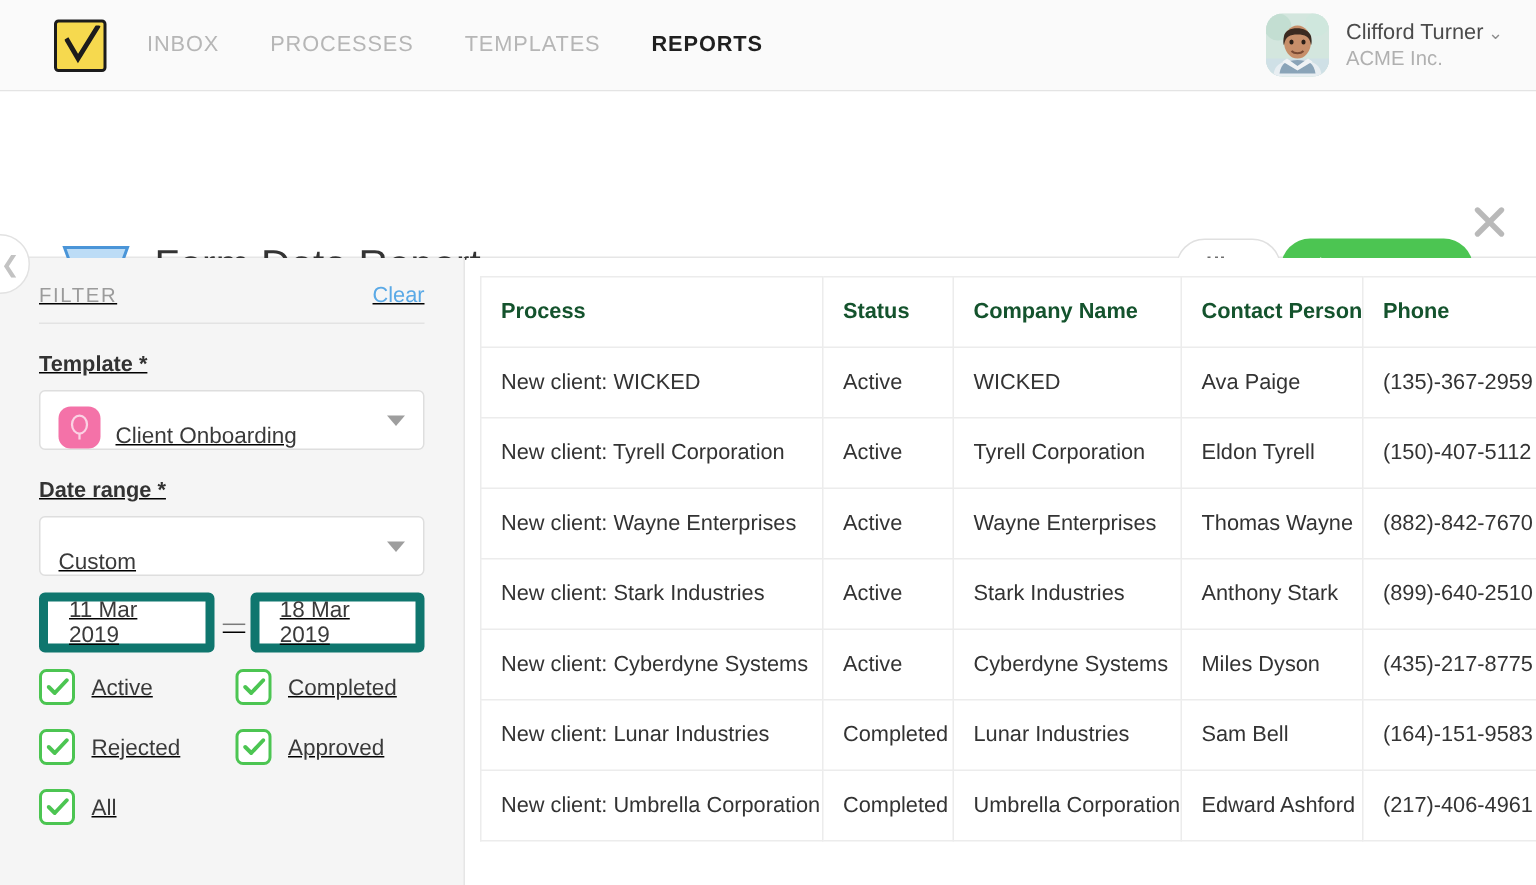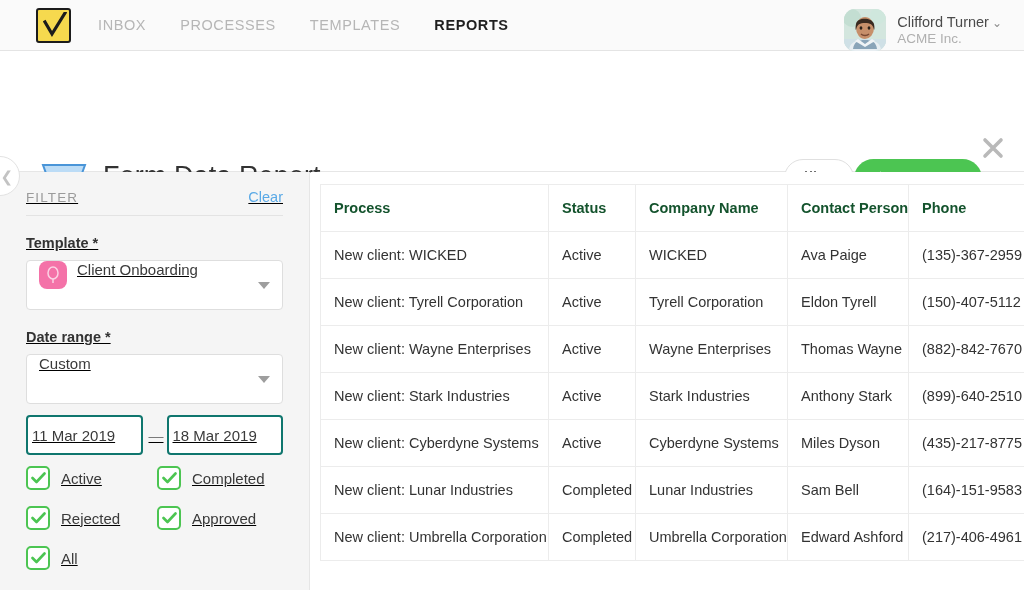--- a/index.html
+++ b/index.html
@@ -7,21 +7,21 @@
     width: 1024px; height: 590px;
     overflow: hidden;
     background: #ffffff;
     font-family: "Liberation Sans", sans-serif;
     -webkit-font-smoothing: antialiased;
   }
 
   
   .topnav {
     position: absolute; top: 0; left: 0;
-    width: 1024px; height: 51px;
+    width: 1024px; height: 61px;
     background: #fafafa;
     border-bottom: 1px solid #e4e4e4;
     display: flex; align-items: center;
   }
   .logo-wrap { margin-left: 34px; width: 38px; height: 38px; display:flex; align-items:center; justify-content:center; }
   .logo-sq {
     width: 35px; height: 35px;
     background: #f6d94e;
     border: 2px solid #1c1c1c;
     border-radius: 3px;
@@ -131,23 +131,23 @@
   }
   .filter-title { font-size: 13.5px; color: #9b9b9b; letter-spacing: 1.1px; }
   .filter-clear { font-size: 14.5px; color: #5aa9e6; cursor: pointer; }
 
   .field-label {
     font-size: 14.5px; color: #333; font-weight: bold;
     margin-top: 19px; margin-bottom: 9px;
   }
   .select {
     position: relative;
-    height: 50px; background: #fff;
+    height: 40px; background: #fff;
     border: 1px solid #dedede; border-radius: 4px;
-    display: flex; align-items: flex-start;
+    display: flex; align-items: flex-end;
     padding: 0 12px;
   }
   .select .value { font-size: 15px; color: #3a3a3a; }
   .tpl-ico {
     width: 28px; height: 28px; border-radius: 8px;
     background: #f472a8;
     margin-right: 10px;
     display:flex; align-items:center; justify-content:center;
     flex: none;
   }
@@ -155,22 +155,22 @@
     position: absolute; right: 12px; top: 50%;
     margin-top: -3px;
     width: 0; height: 0;
     border-left: 6px solid transparent;
     border-right: 6px solid transparent;
     border-top: 7px solid #9e9e9e;
   }
   .date-row { display: flex; align-items: center; margin-top: 11px; }
   .date-input {
     width: 123px; height: 40px;
-    background: #fff; border: 2px solid #0f766e; border-radius: 4px;
-    display: flex; align-items: center; padding: 0 4px;
+    background: #fff; border: 6px solid #0f766e; border-radius: 4px;
+    display: flex; align-items: center; padding: 0 14px;
     font-size: 15px; color: #3a3a3a;
   }
   .dash { width: 12px; text-align: center; color: #7a7a7a; font-size: 15px; margin: 0 6px; }
 
   .status-grid {
     display: grid;
     grid-template-columns: 131px 131px;
     row-gap: 16px;
     margin-top: 11px;
   }

